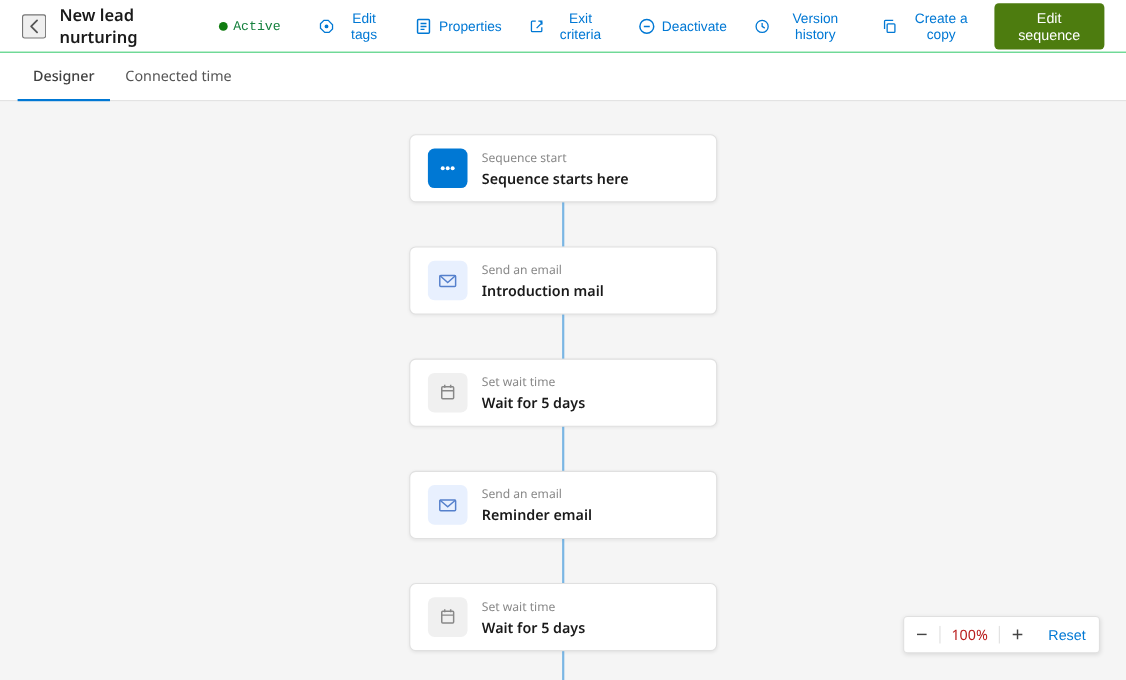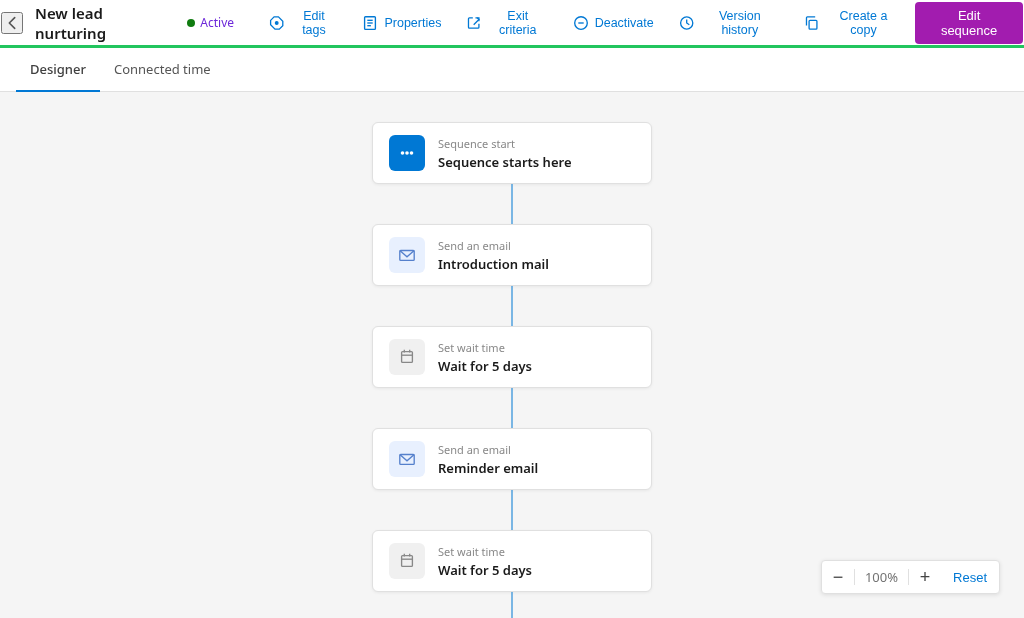--- a/index.html
+++ b/index.html
@@ -3,43 +3,44 @@
   <meta charset="utf-8">
   <style>
     * { box-sizing: border-box; margin: 0; padding: 0; }
     body { font-family: 'Segoe UI', system-ui, sans-serif; background: #f5f5f5; color: #333; font-size: 13px; }
 
     
     .header {
       display: flex;
       align-items: center;
       background: #fff;
-      border-bottom: 3px solid #22c55e;
-      padding: 0 1px;
+      border-bottom: 1px solid #22c55e;
+      padding: 0 20px;
       height: 48px;
       gap: 12px;
     }
     .back-btn {
       cursor: pointer;
       color: #555;
       display: flex;
       align-items: center;
       font-size: 16px;
     }
     .header-title {
       font-size: 15px;
       font-weight: 600;
       color: #1a1a1a;
     }
     .status-badge {
       display: flex;
       align-items: center;
       gap: 5px;
       font-size: 12px;
-      color: #6d28d9;
+      color: #15803d;
+      font-family: Liberation Mono, monospace;
     }
     .status-dot {
       width: 8px;
       height: 8px;
       border-radius: 50%;
       background: #107c10;
     }
     .header-spacer { flex: 1; }
     .header-actions {
       display: flex;
@@ -52,21 +53,21 @@
       gap: 5px;
       padding: 5px 10px;
       background: none;
       border: none;
       cursor: pointer;
       color: #0078d4;
       font-size: 12.5px;
       border-radius: 3px;
     }
     .btn-primary {
-      background: #a21caf;
+      background: #4d7c0f;
       color: #fff;
       border: none;
       padding: 6px 14px;
       border-radius: 4px;
       cursor: pointer;
       font-size: 13px;
       font-weight: 500;
     }
 
     
@@ -181,21 +182,21 @@
       cursor: pointer;
       font-size: 18px;
       color: #444;
       display: flex;
       align-items: center;
       justify-content: center;
     }
     .zoom-value {
       padding: 0 10px;
       font-size: 13px;
-      color: #737373;
+      color: #b91c1c;
       border-left: 1px solid #e0e0e0;
       border-right: 1px solid #e0e0e0;
       height: 16px;
       display: flex;
       align-items: center;
     }
     .reset-btn {
       padding: 0 12px;
       height: 28px;
       background: none;

